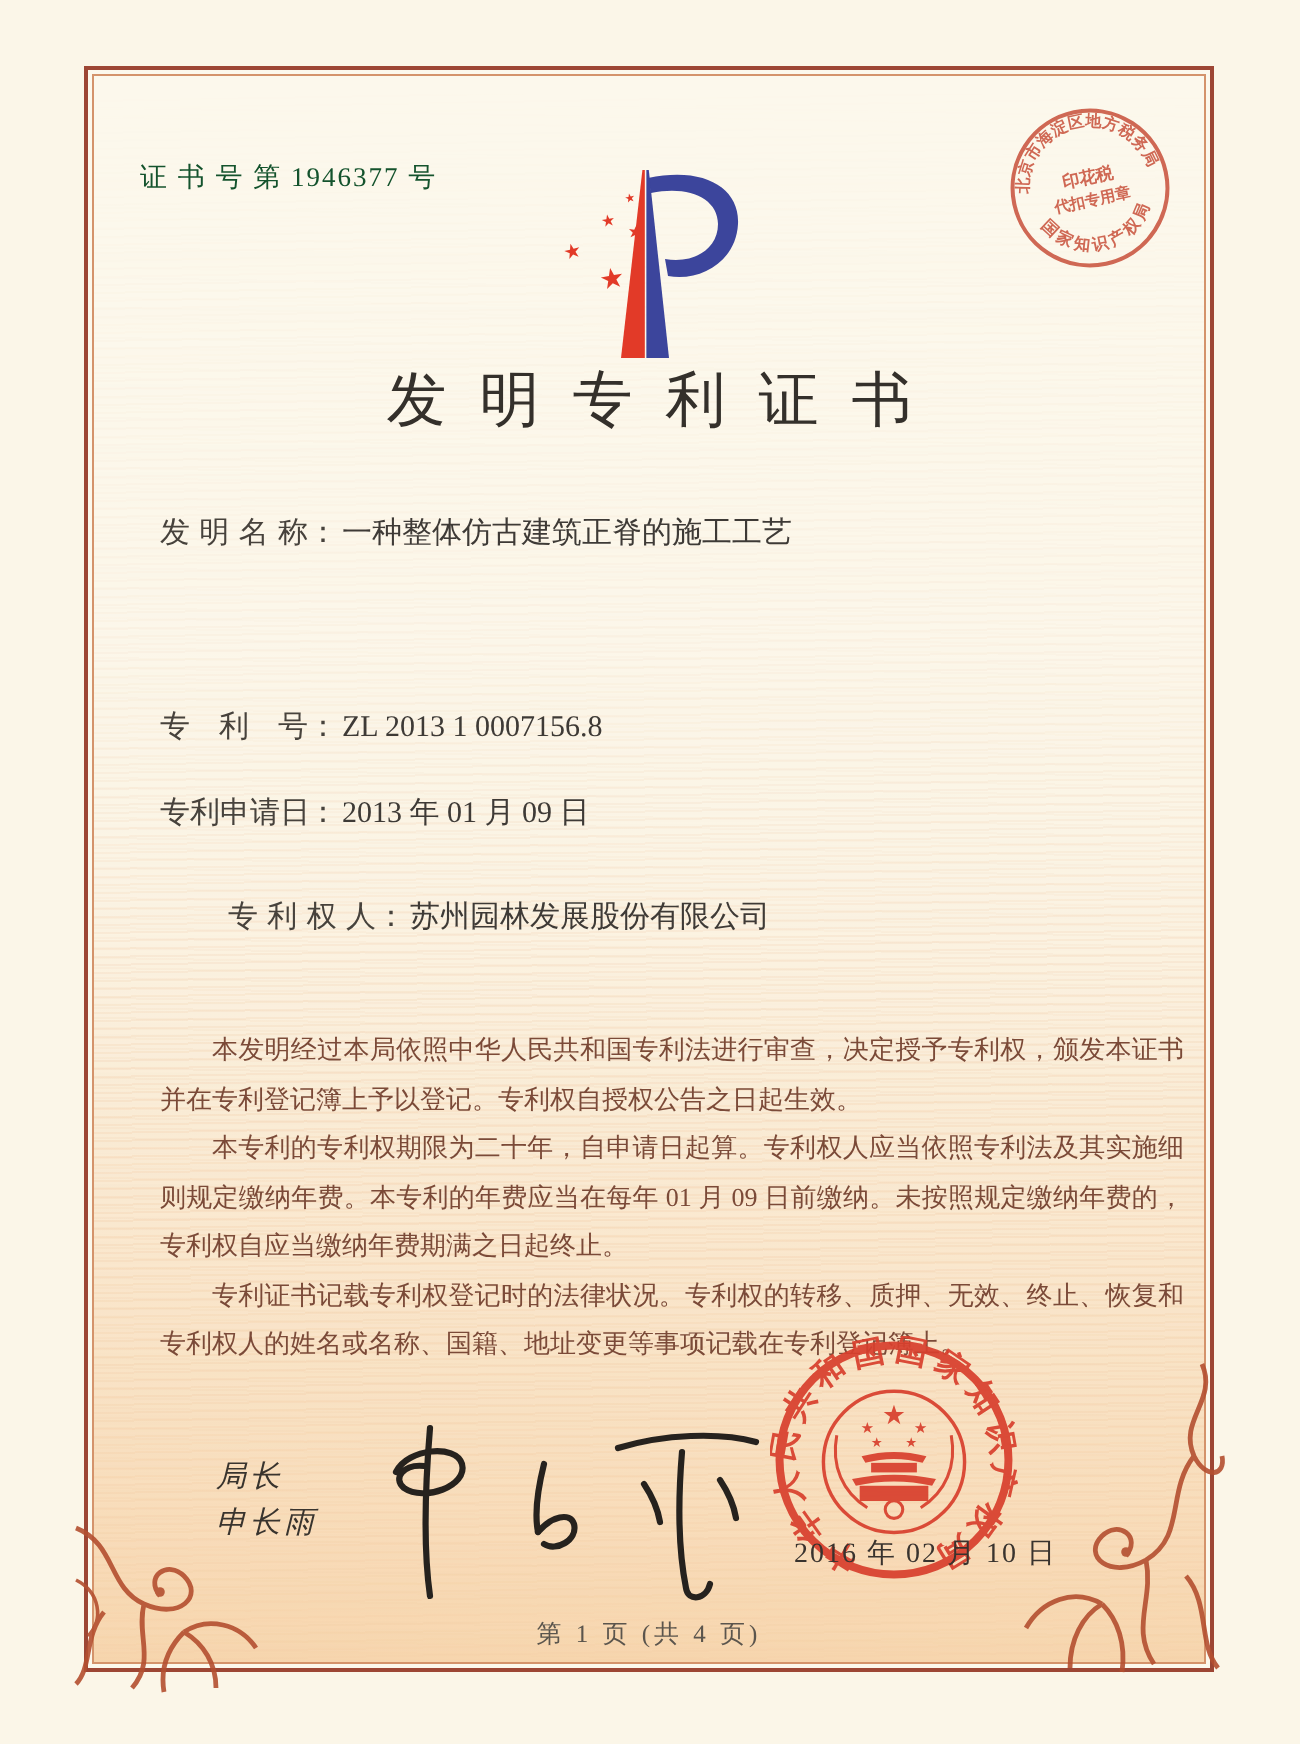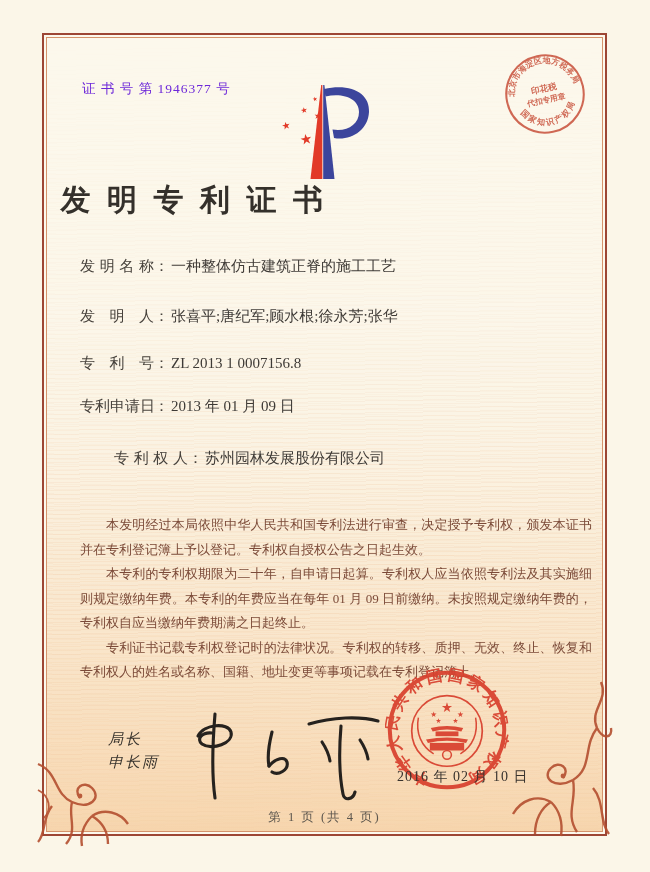--- a/index.html
+++ b/index.html
@@ -19,28 +19,28 @@
     position:absolute;inset:3px;z-index:0;
     background:
       linear-gradient(180deg, rgba(250,246,233,0) 0%, rgba(248,226,196,0.45) 50%, rgba(246,211,170,0.95) 100%),
       repeating-linear-gradient(179deg, rgba(226,148,92,0.30) 0px, rgba(226,148,92,0.30) 1px, rgba(255,255,255,0) 1px, rgba(255,255,255,0) 4px),
       repeating-linear-gradient(181deg, rgba(226,148,92,0.18) 0px, rgba(226,148,92,0.18) 1px, rgba(255,255,255,0) 1px, rgba(255,255,255,0) 5px);
     -webkit-mask-image:linear-gradient(180deg, transparent 0%, rgba(0,0,0,0.18) 35%, rgba(0,0,0,0.7) 65%, #000 100%);
     mask-image:linear-gradient(180deg, transparent 0%, rgba(0,0,0,0.18) 35%, rgba(0,0,0,0.7) 65%, #000 100%);
   }
   .cert-no{
     position:absolute;left:26px;top:45px;z-index:2;
-    font-size:13.5px;letter-spacing:1px;color:#6d28d9;margin-left:12px;
+    font-size:13.5px;letter-spacing:1px;color:#14532d;
   }
   .logo{position:absolute;left:230px;top:47px;width:100px;height:100px;z-index:2;}
   .tax-seal{position:absolute;left:458px;top:16px;width:86px;height:86px;z-index:2;transform:rotate(-12deg);opacity:.85;}
   .title{
     position:absolute;left:0;top:145px;width:100%;z-index:2;
-    text-align:left;text-indent:0.55em;letter-spacing:0.55em;
-    font-size:30px;font-weight:bold;color:#34302b;
+    text-align:center;text-indent:0.55em;letter-spacing:0.55em;
+    font-size:30px;font-weight:normal;color:#34302b;
   }
   .frow{position:absolute;left:36px;z-index:2;font-size:15px;color:#3e3a36;white-space:nowrap;}
   .flabel{display:inline-block;width:74px;text-align:justify;text-align-last:justify;color:#47423c;vertical-align:bottom;}
   .fcolon{color:#47423c;padding-right:2px;}
   .frow.r0{top:222px;}
   .frow.r1{top:272px;}
   .frow.r2{top:319px;}
   .frow.r3{top:362px;}
   .frow.r4{top:414px;margin-left:34px;}
   .frow.r5{top:455px;}
@@ -93,23 +93,20 @@
       <textPath href="#taxBottom" startOffset="50%" text-anchor="middle">国家知识产权局</textPath>
     </text>
     <text x="50" y="47" font-size="10" fill="#c8503a" text-anchor="middle">印花税</text>
     <text x="50" y="60" font-size="9" fill="#c8503a" text-anchor="middle">代扣专用章</text>
   </svg>
 
   <div class="title">发明专利证书</div>
 
   <div class="frow r0">
     <span class="flabel">发明名称</span><span class="fcolon">：</span><span class="fvalue">一种整体仿古建筑正脊的施工工艺</span>
-  </div>
-  <div class="frow r1">
-    <span class="flabel">发明人</span><span class="fcolon">：</span><span class="fvalue">张喜平;唐纪军;顾水根;徐永芳;张华</span>
   </div>
   <div class="frow r2">
     <span class="flabel">专利号</span><span class="fcolon">：</span><span class="fvalue">ZL 2013 1 0007156.8</span>
   </div>
   <div class="frow r3">
     <span class="flabel">专利申请日</span><span class="fcolon">：</span><span class="fvalue">2013 年 01 月 09 日</span>
   </div>
   <div class="frow r4">
     <span class="flabel">专利权人</span><span class="fcolon">：</span><span class="fvalue">苏州园林发展股份有限公司</span>
   </div>

